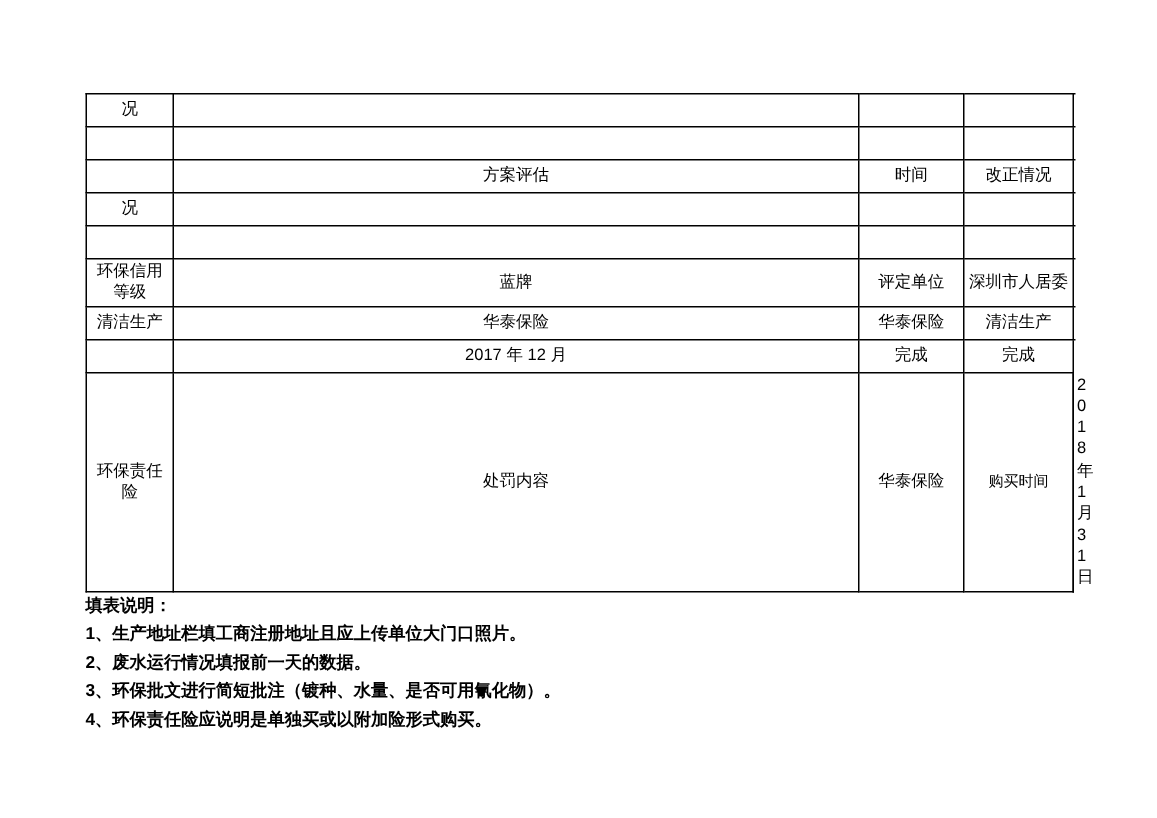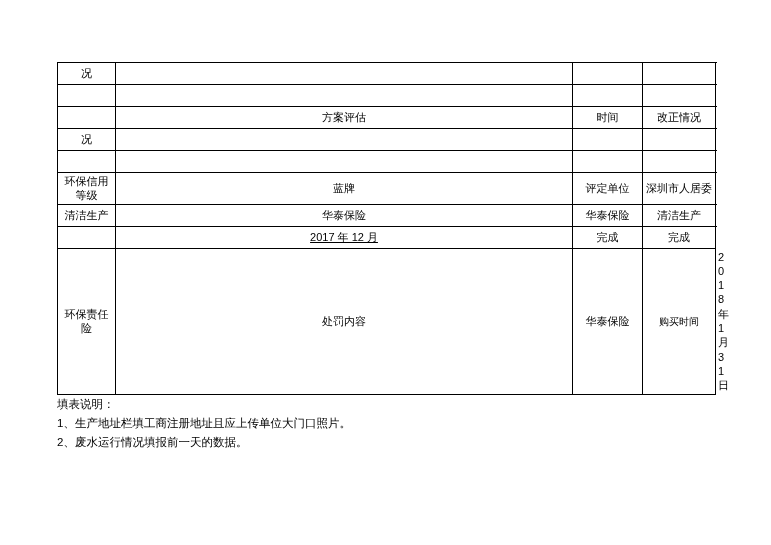--- a/index.html
+++ b/index.html
@@ -32,33 +32,33 @@
     line-height: 1.3;
     text-align: center;
     vertical-align: middle;
     padding: 1px 2px;
     height: 22px;
     box-sizing: border-box;
     word-break: break-all;
   }
   td.tall {
     height: 24px;
-    text-decoration: underline;
   }
   .notes {
     position: absolute;
     left: 57px;
     top: 395px;
     width: 660px;
     font-size: 11.5px;
     line-height: 19px;
     color: #000000;
   }
   .notes div {
     white-space: nowrap;
+    font-weight: bold;
   }
 </style>
 </head>
 <body>
 
 <div class="sheet">
   <table class="form">
     <colgroup>
       <col style="width:58px">
       <col style="width:457px">
@@ -123,13 +123,15 @@
         <td>2018 年 1 月 31 日</td>
       </tr>
     </tbody>
   </table>
 </div>
 
 <div class="notes">
   <div>填表说明：</div>
   <div>1、生产地址栏填工商注册地址且应上传单位大门口照片。</div>
   <div>2、废水运行情况填报前一天的数据。</div>
+  <div>3、环保批文进行简短批注（镀种、水量、是否可用氰化物）。</div>
+  <div>4、环保责任险应说明是单独买或以附加险形式购买。</div>
 </div>
 
 </body></html>

